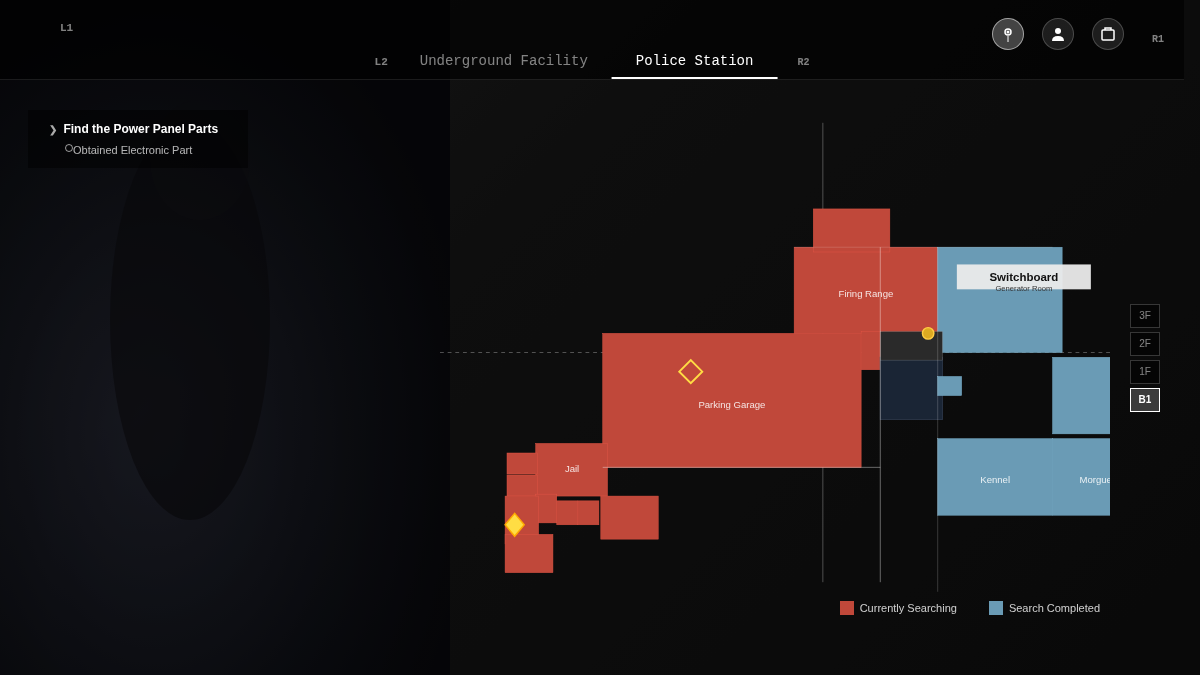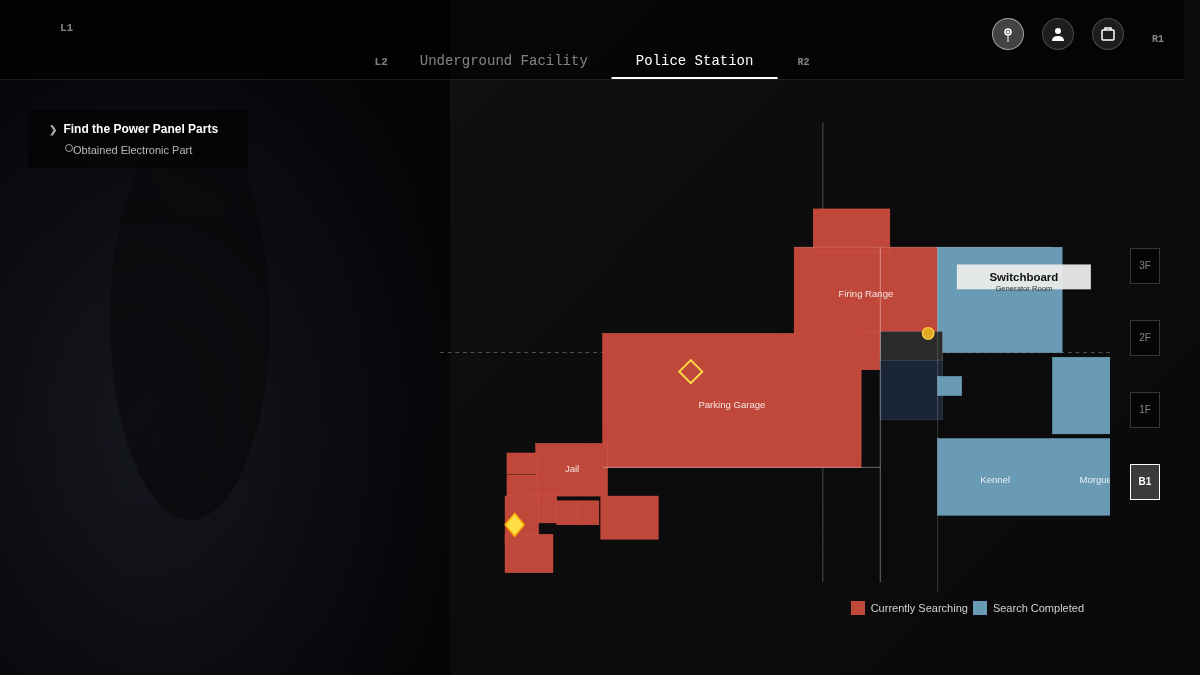--- a/index.html
+++ b/index.html
@@ -192,30 +192,29 @@
       top: 50%;
       transform: translateY(-50%);
       display: flex;
       flex-direction: column;
       gap: 4px;
       align-items: center;
     }
 
     .floor-btn {
       width: 30px;
-      height: 36px;
+      height: 24px;
       background: rgba(0,0,0,0.5);
       border: 1px solid rgba(255,255,255,0.2);
       color: rgba(255,255,255,0.5);
       font-size: 10px;
       display: flex;
       align-items: center;
       justify-content: center;
       cursor: pointer;
-      margin-top: 32px;
     }
 
     .floor-btn.active {
       background: rgba(255,255,255,0.2);
       color: #fff;
       border-color: #fff;
       font-weight: bold;
     }
 
     
@@ -224,24 +223,24 @@
       top: 10px;
       left: 10px;
       right: 50px;
       bottom: 20px;
     }
 
     
     .map-legend {
       position: absolute;
       bottom: 10px;
-      right: 76px;
-      display: flex;
-      align-items: center;
-      gap: 5px;
+      right: 60px;
+      display: flex;
+      align-items: center;
+      gap: 32px;
     }
 
     .legend-item {
       display: flex;
       align-items: center;
       gap: 6px;
       color: rgba(255,255,255,0.8);
       font-size: 11px;
     }
 

